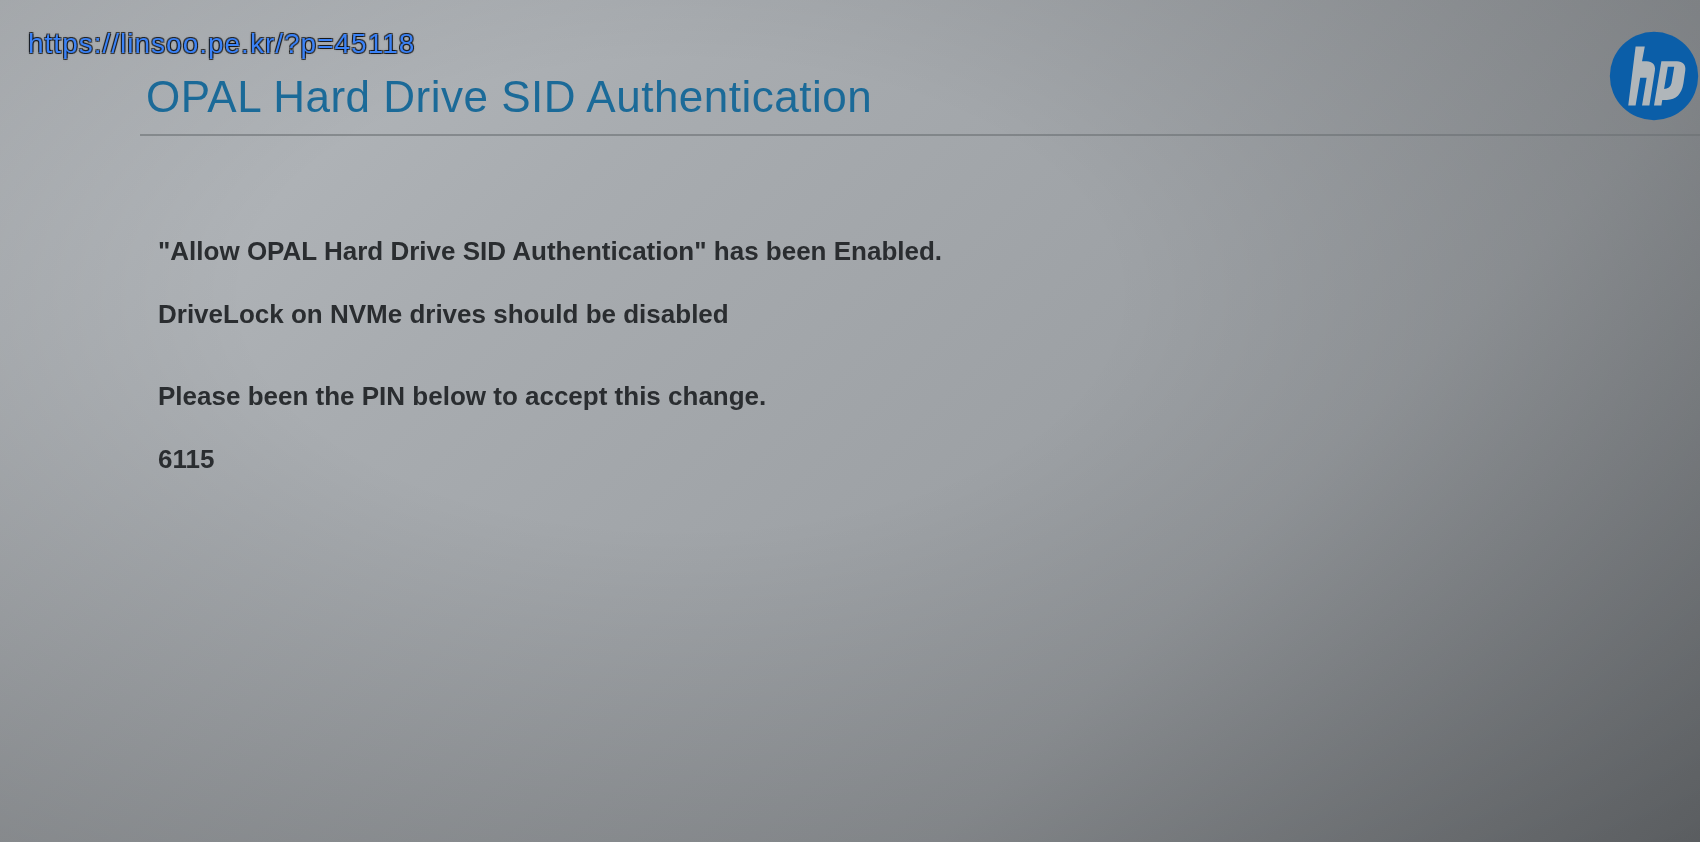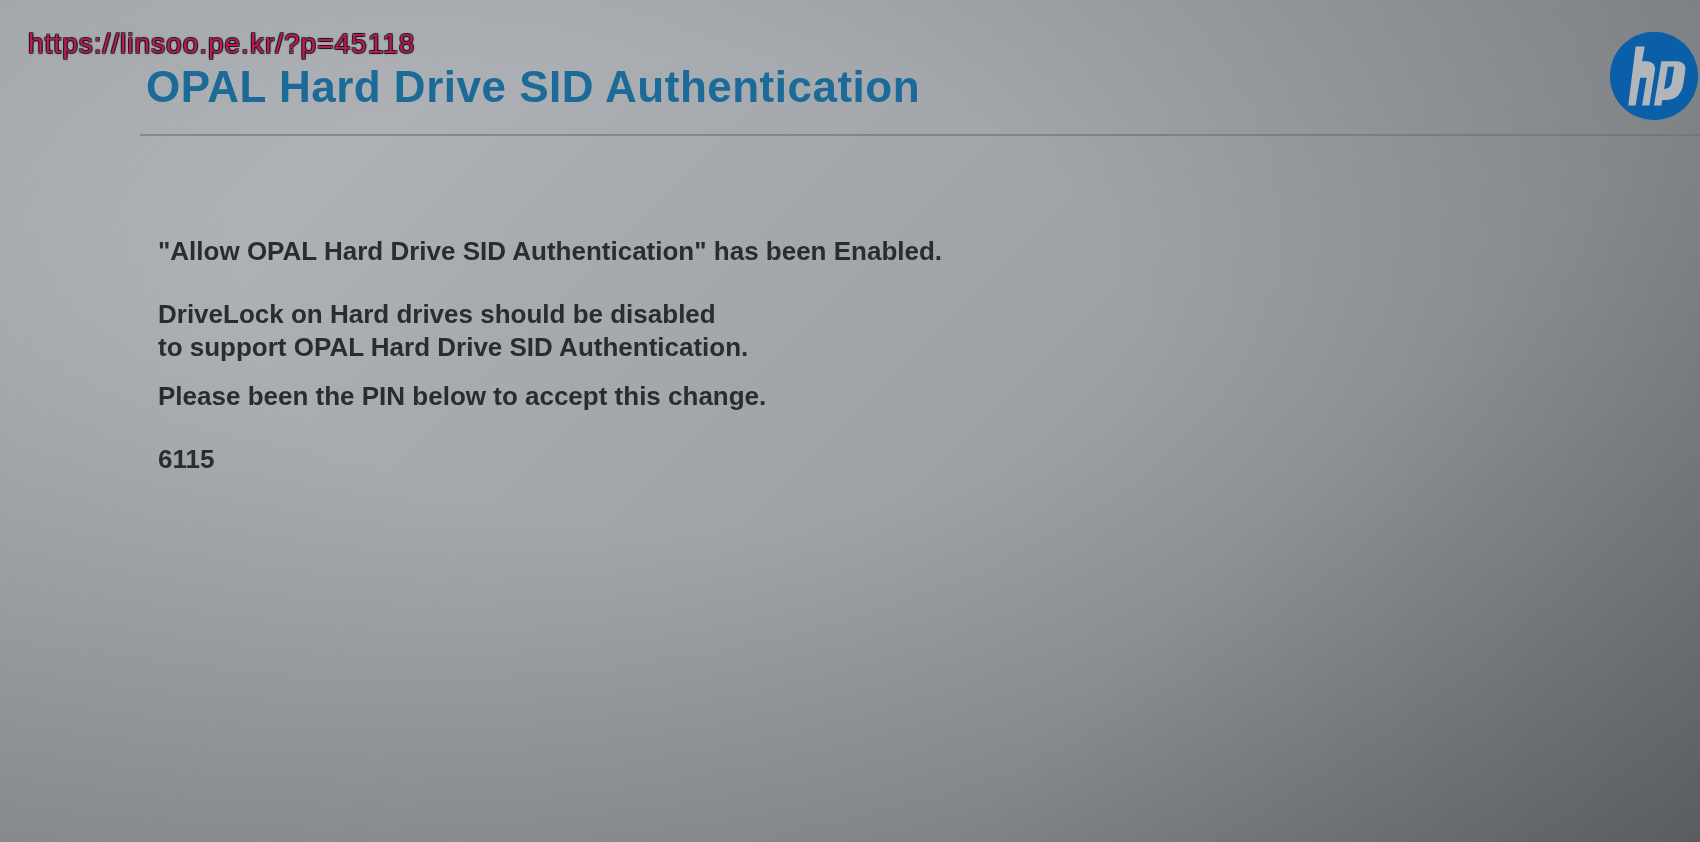--- a/index.html
+++ b/index.html
@@ -14,21 +14,21 @@
     .vignette {
       position: absolute;
       inset: 0;
       background: radial-gradient(ellipse at 40% 35%, transparent 30%, rgba(0,0,0,0.25) 100%);
       pointer-events: none;
     }
     .url-overlay {
       position: absolute;
       top: 28px;
       left: 28px;
-      color: #be185d;
+      color: #3b82f6;
       font-size: 28px;
       font-family: "Comic Sans MS", "Segoe UI", cursive, sans-serif;
       letter-spacing: 1px;
       text-shadow:
         -1px -1px 0 rgba(0,0,0,0.6),
          1px -1px 0 rgba(0,0,0,0.6),
         -1px  1px 0 rgba(0,0,0,0.6),
          1px  1px 0 rgba(0,0,0,0.6),
          0 0 3px rgba(0,0,0,0.4);
       z-index: 10;
@@ -36,24 +36,24 @@
     .hp-logo {
       position: absolute;
       top: 30px;
       right: 0;
       width: 92px;
       height: 92px;
       z-index: 5;
     }
     .page-title {
       position: absolute;
-      top: 62px;
+      top: 72px;
       left: 146px;
       font-size: 44px;
-      font-weight: 700;
+      font-weight: 400;
       color: #1b6a98;
       letter-spacing: 0.5px;
       text-align: center;
     }
     .title-rule {
       position: absolute;
       top: 134px;
       left: 140px;
       right: 0;
       height: 2px;
@@ -89,19 +89,18 @@
     <path d="M58 34 L50 82 L58 82 L62 58 L62 58 L65 40 L72 40 L69 58 C68 62 65 64 61 64 L60 64 L58 76 L64 76 C74 76 80 70 82 58 L84 44 C85 38 81 34 75 34 Z" fill="#b0b6ba"></path>
   </svg>
 </div>
 
 <h1 class="page-title">OPAL Hard Drive SID Authentication</h1>
 <div class="title-rule"></div>
 
 <div class="body-text msg1">"Allow OPAL Hard Drive SID Authentication" has been Enabled.</div>
 
 <div class="body-text msg2">
-  <span>DriveLock on Hard drives should be disabled</span><br>
-  <span>to support OPAL Hard Drive SID Authentication.</span>
+  <span>DriveLock on NVMe drives should be disabled</span><br>
 </div>
 
 <div class="body-text msg3">Please been the PIN below to accept this change.</div>
 
 <div class="body-text pin">6115</div>
 
 </body></html>

